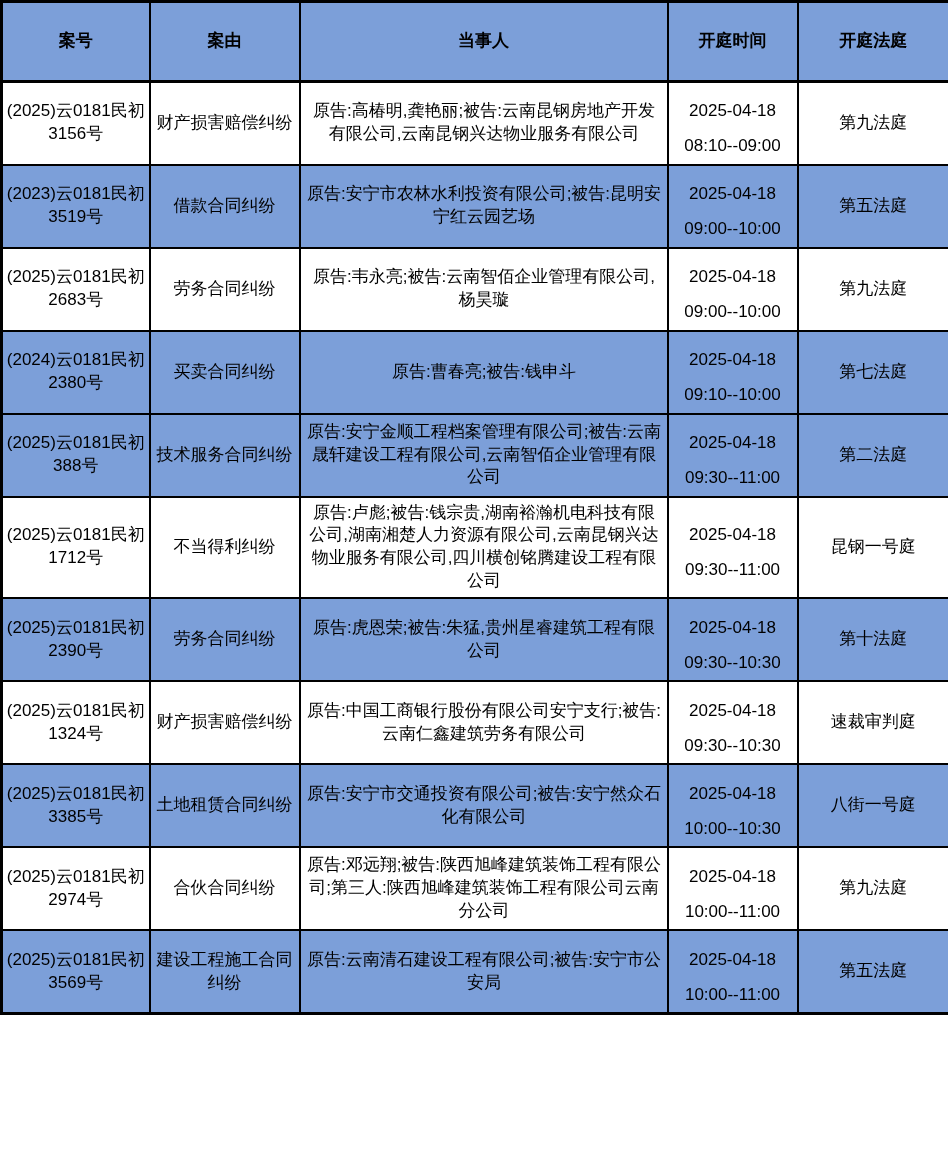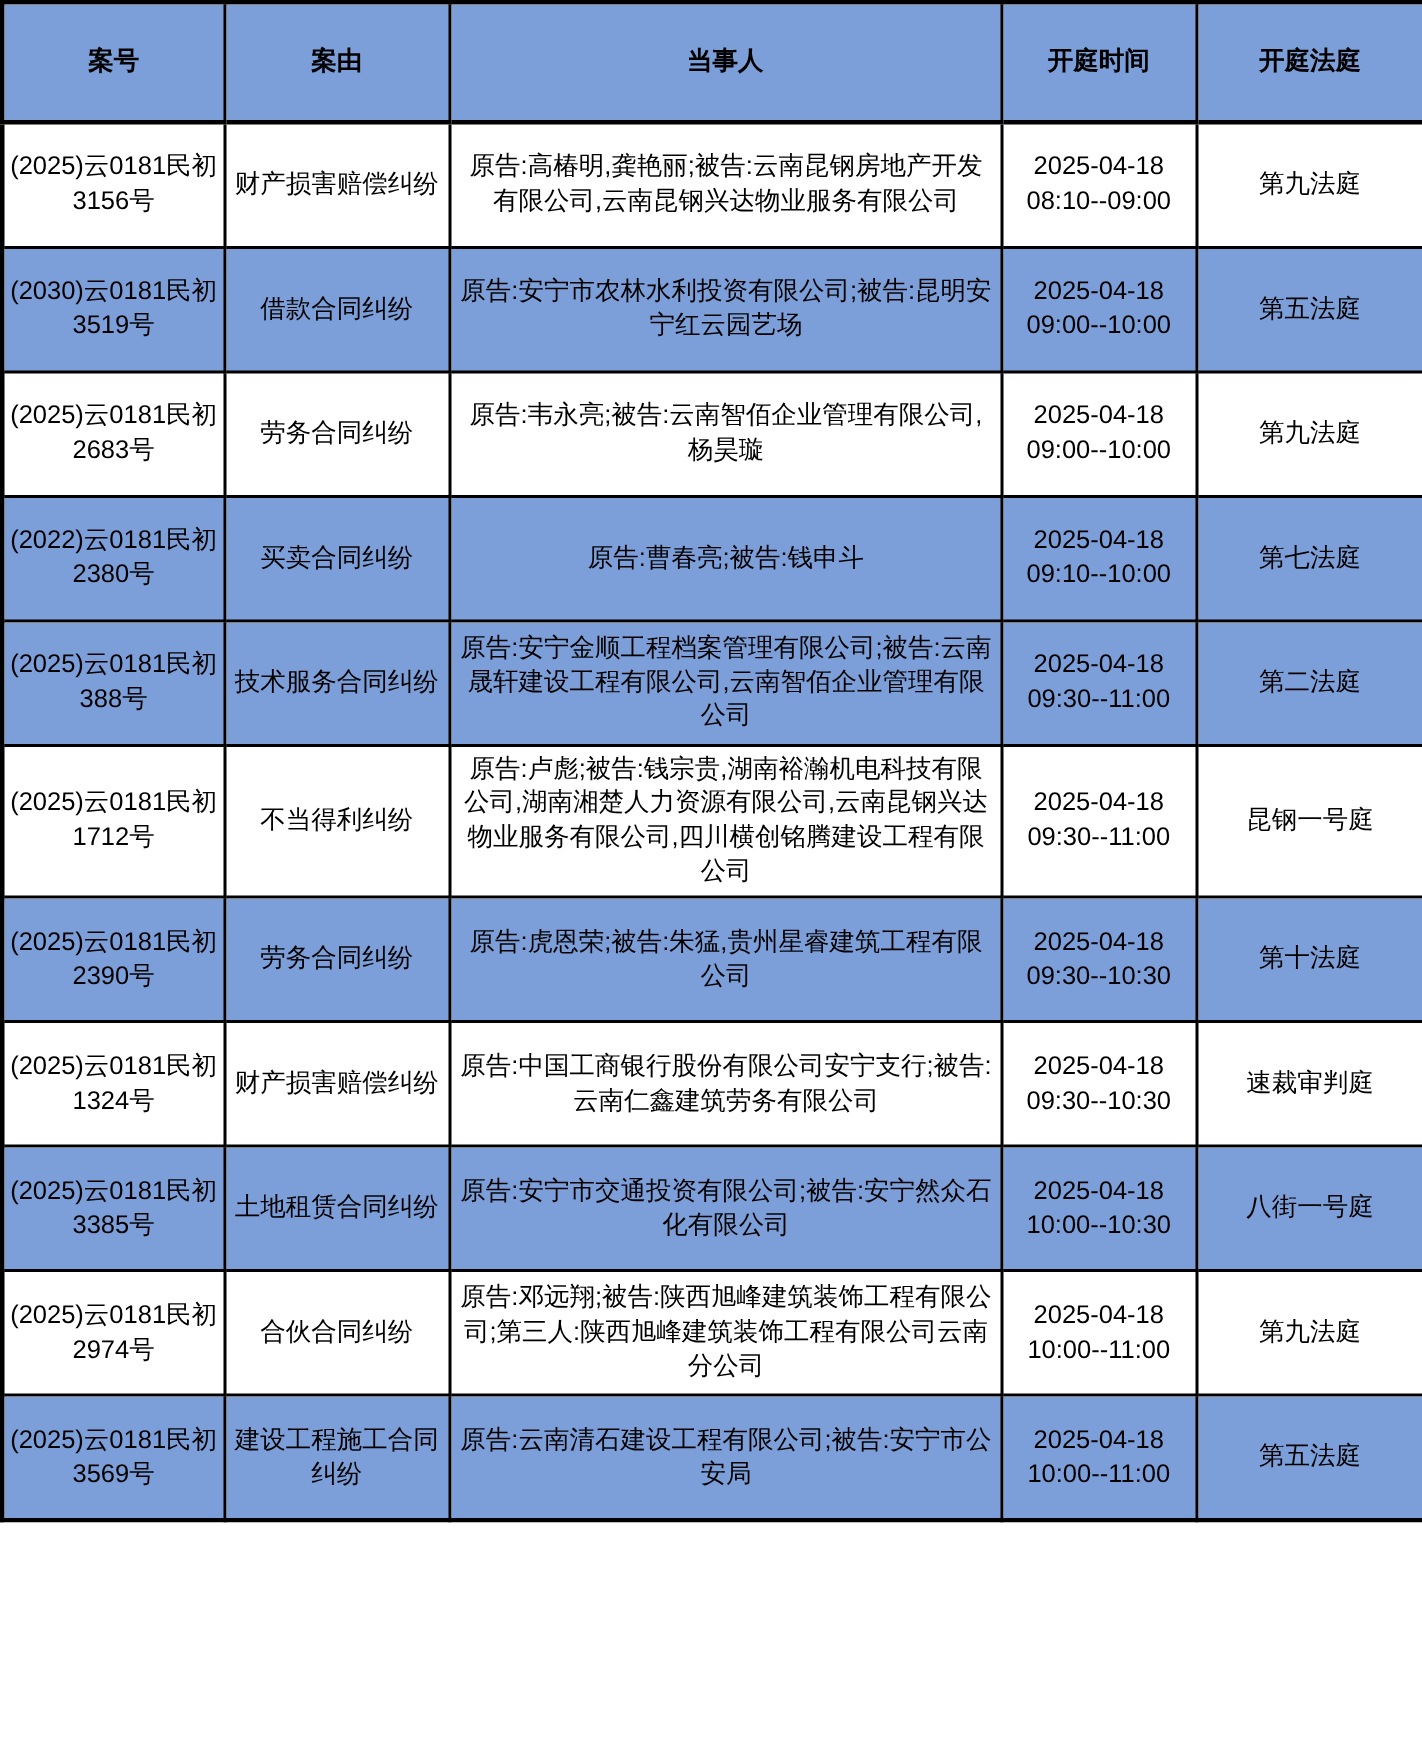--- a/index.html
+++ b/index.html
@@ -43,21 +43,21 @@
     height:80px;
     border-bottom:3px solid var(--border);
   }
   tbody tr{height:83px;background:var(--row-bg);}
   tbody tr.alt{background:var(--alt-bg);}
   td.cell-parties{
     text-align:center;
     padding-left:5px;
     padding-right:4px;
   }
-  td.cell-time div{white-space:nowrap;}
+  td.cell-time div{white-space:nowrap;margin-top:12px;}
 </style>
 </head>
 <body>
 
 <table class="schedule-table">
   <colgroup>
     <col class="c1">
       <col class="c2">
       <col class="c3">
       <col class="c4">
@@ -77,41 +77,41 @@
     <td class="cell-case">(2025)云0181民初3156号</td>
     <td class="cell-cause">财产损害赔偿纠纷</td>
     <td class="cell-parties">原告:高椿明,龚艳丽;被告:云南昆钢房地产开发有限公司,云南昆钢兴达物业服务有限公司</td>
     <td class="cell-time">
       <div>2025-04-18</div>
       <div>08:10--09:00</div>
     </td>
     <td class="cell-court">第九法庭</td>
   </tr>
       <tr class="alt">
-    <td class="cell-case">(2030)云0181民初3519号</td>
+    <td class="cell-case">(2023)云0181民初3519号</td>
     <td class="cell-cause">借款合同纠纷</td>
     <td class="cell-parties">原告:安宁市农林水利投资有限公司;被告:昆明安宁红云园艺场</td>
     <td class="cell-time">
       <div>2025-04-18</div>
       <div>09:00--10:00</div>
     </td>
     <td class="cell-court">第五法庭</td>
   </tr>
       <tr>
     <td class="cell-case">(2025)云0181民初2683号</td>
     <td class="cell-cause">劳务合同纠纷</td>
     <td class="cell-parties">原告:韦永亮;被告:云南智佰企业管理有限公司,杨昊璇</td>
     <td class="cell-time">
       <div>2025-04-18</div>
       <div>09:00--10:00</div>
     </td>
     <td class="cell-court">第九法庭</td>
   </tr>
       <tr class="alt">
-    <td class="cell-case">(2022)云0181民初2380号</td>
+    <td class="cell-case">(2024)云0181民初2380号</td>
     <td class="cell-cause">买卖合同纠纷</td>
     <td class="cell-parties">原告:曹春亮;被告:钱申斗</td>
     <td class="cell-time">
       <div>2025-04-18</div>
       <div>09:10--10:00</div>
     </td>
     <td class="cell-court">第七法庭</td>
   </tr>
       <tr class="alt">
     <td class="cell-case">(2025)云0181民初388号</td>

